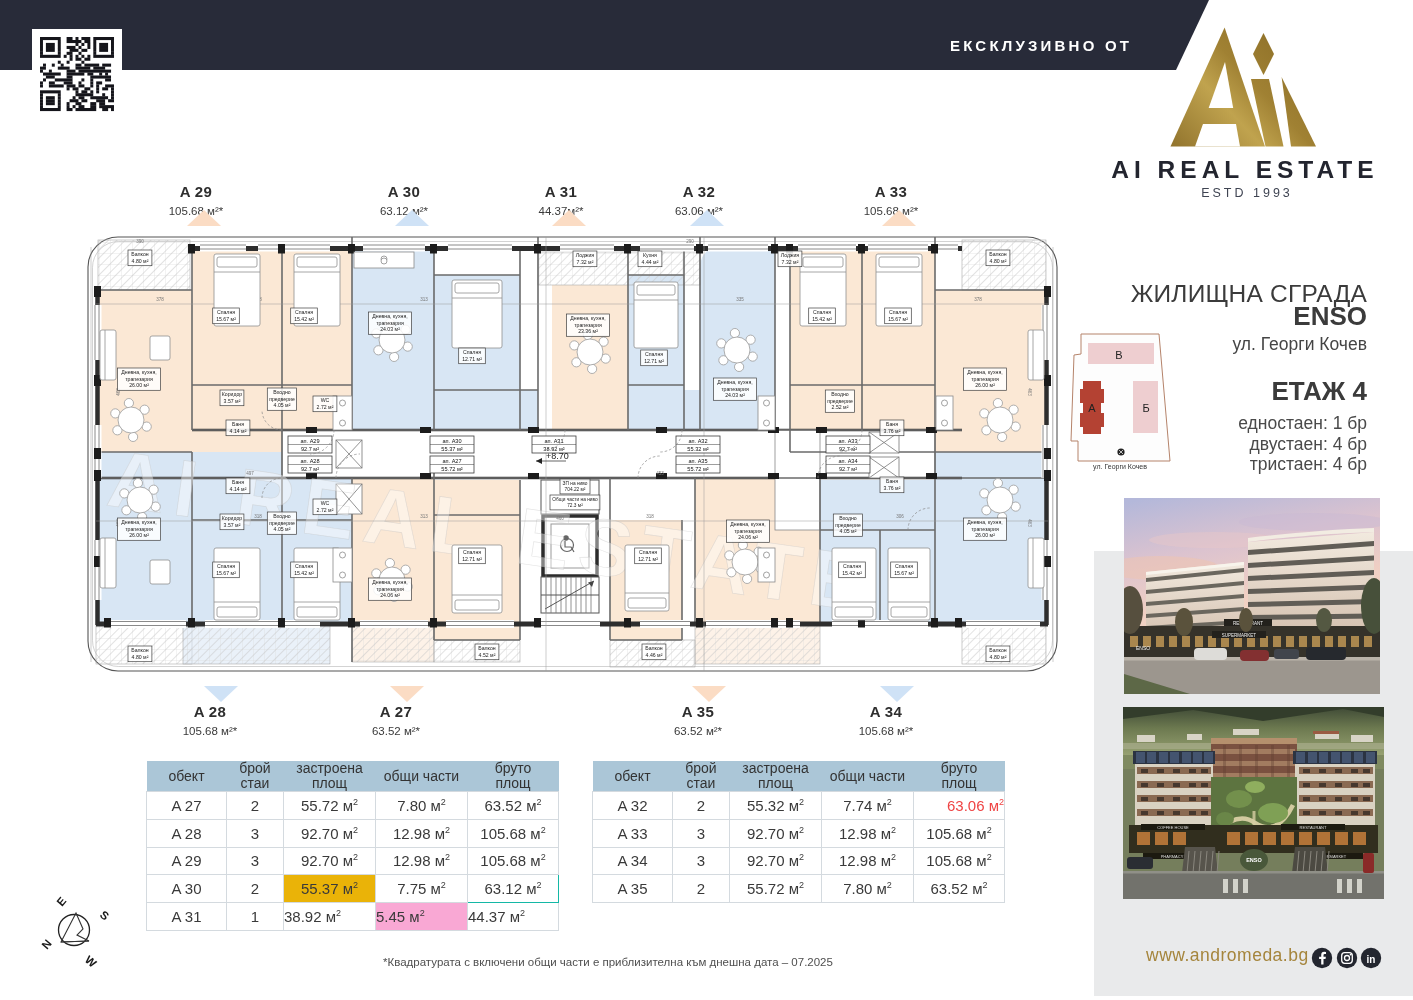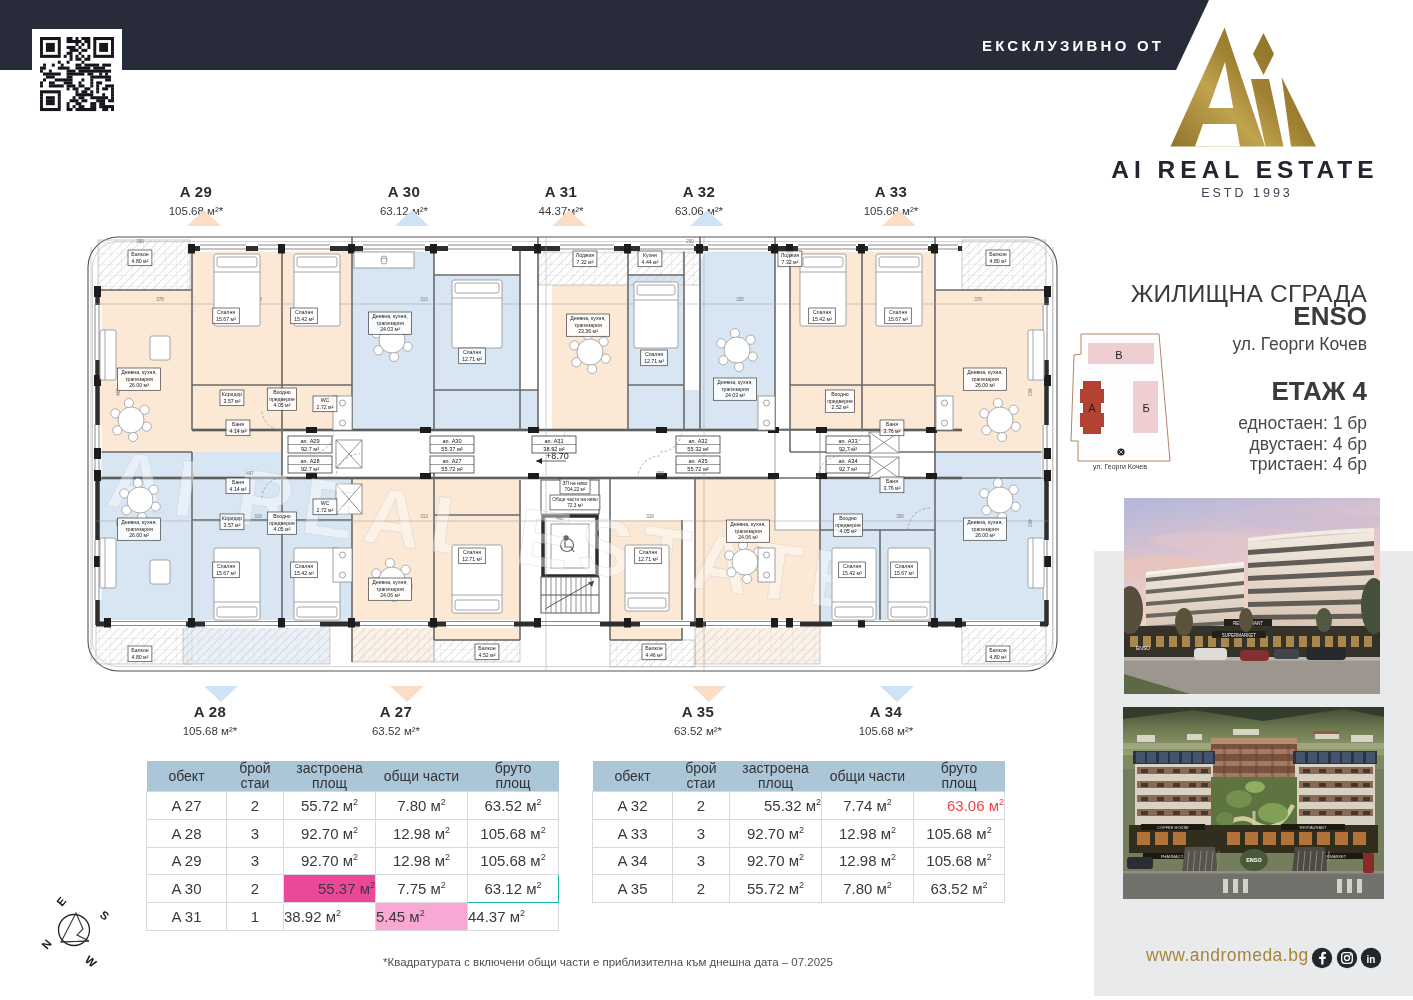--- a/index.html
+++ b/index.html
@@ -7,21 +7,21 @@
 .lbl b{font-size:15px;letter-spacing:0.3px;}
 .lbl span{font-size:11.5px;color:#3a3a3a;}
 .tri{position:absolute;width:0;height:0;}
 table{border-collapse:collapse;}
 </style></head><body>
 
 <svg class="abs" style="left:0;top:0" width="1413" height="75">
     <polygon points="0,0 1209,0 1176,70 0,70" fill="#282b39"></polygon>
   </svg>
 
-<div class="abs" style="left:982px;top:37px;width:222px;text-align:left;color:#fff;font-size:15px;font-weight:bold;letter-spacing:3.2px;">ЕКСКЛУЗИВНО ОТ</div>
+<div class="abs" style="left:950px;top:37px;width:222px;text-align:left;color:#fff;font-size:15px;font-weight:bold;letter-spacing:3.2px;">ЕКСКЛУЗИВНО ОТ</div>
 
 <svg class="abs" style="left:0;top:0" width="160" height="140">
 <rect x="32" y="29" width="90" height="89" fill="#ffffff"></rect>
 <g fill="#15151b">
       <rect x="40.0" y="37.0" width="20.72" height="3.08"></rect>
       <rect x="66.6" y="37.0" width="5.92" height="3.08"></rect>
       <rect x="75.5" y="37.0" width="2.96" height="3.08"></rect>
       <rect x="81.4" y="37.0" width="8.88" height="3.08"></rect>
       <rect x="93.3" y="37.0" width="20.72" height="3.08"></rect>
       <rect x="40.0" y="40.0" width="2.96" height="3.08"></rect>
@@ -1545,21 +1545,21 @@
         <tr>
           <td style="height:26.8px;text-align:center;vertical-align:middle;font-size:15px;color:#3a3a3a;padding:0;border:1px solid #d4dadf;background:#fff;">A 29</td>
           <td style="height:26.8px;text-align:center;vertical-align:middle;font-size:15px;color:#3a3a3a;padding:0;border:1px solid #d4dadf;background:#fff;">3</td>
           <td style="height:26.8px;text-align:center;vertical-align:middle;font-size:15px;color:#3a3a3a;padding:0;border:1px solid #d4dadf;background:#fff;">92.70 м<sup style="font-size:9px;">2</sup></td>
           <td style="height:26.8px;text-align:center;vertical-align:middle;font-size:15px;color:#3a3a3a;padding:0;border:1px solid #d4dadf;background:#fff;">12.98 м<sup style="font-size:9px;">2</sup></td>
           <td style="height:26.8px;text-align:center;vertical-align:middle;font-size:15px;color:#3a3a3a;padding:0;border:1px solid #d4dadf;background:#fff;">105.68 м<sup style="font-size:9px;">2</sup></td>
         </tr>
         <tr>
           <td style="height:26.8px;text-align:center;vertical-align:middle;font-size:15px;color:#3a3a3a;padding:0;border:1px solid #d4dadf;background:#fff;">A 30</td>
           <td style="height:26.8px;text-align:center;vertical-align:middle;font-size:15px;color:#3a3a3a;padding:0;border:1px solid #d4dadf;background:#fff;">2</td>
-          <td style="height:26.8px;text-align:right;vertical-align:middle;font-size:15px;color:#3a3a3a;padding:0;border:1px solid #d4dadf;background:#ec4899;">55.37 м<sup style="font-size:9px;">2</sup></td>
+          <td style="height:26.8px;text-align:center;vertical-align:middle;font-size:15px;color:#3a3a3a;padding:0;border:1px solid #d4dadf;background:#eab308;">55.37 м<sup style="font-size:9px;">2</sup></td>
           <td style="height:26.8px;text-align:center;vertical-align:middle;font-size:15px;color:#3a3a3a;padding:0;border:1px solid #d4dadf;background:#fff;">7.75 м<sup style="font-size:9px;">2</sup></td>
           <td style="height:26.8px;text-align:center;vertical-align:middle;font-size:15px;color:#3a3a3a;padding:0;border:1px solid #14b8a6;background:#fff;">63.12 м<sup style="font-size:9px;">2</sup></td>
         </tr>
         <tr>
           <td style="height:26.8px;text-align:center;vertical-align:middle;font-size:15px;color:#3a3a3a;padding:0;border:1px solid #d4dadf;background:#fff;">A 31</td>
           <td style="height:26.8px;text-align:center;vertical-align:middle;font-size:15px;color:#3a3a3a;padding:0;border:1px solid #d4dadf;background:#fff;">1</td>
           <td style="height:26.8px;text-align:left;vertical-align:middle;font-size:15px;color:#3a3a3a;padding:0;border:1px solid #d4dadf;background:#fff;">38.92 м<sup style="font-size:9px;">2</sup></td>
           <td style="height:26.8px;vertical-align:middle;font-size:15px;color:#3a3a3a;padding:0;border:1px solid #d4dadf;background:#f9a8d4;">5.45 м<sup style="font-size:9px;">2</sup></td>
           <td style="height:26.8px;text-align:left;vertical-align:middle;font-size:15px;color:#3a3a3a;padding:0;border:1px solid #d4dadf;background:#fff;">44.37 м<sup style="font-size:9px;">2</sup></td>
         </tr>
@@ -1573,21 +1573,21 @@
         <tr style="background:#abc6d7;">
           <td style="width:80px;height:30px;text-align:center;vertical-align:middle;font-size:14px;color:#333;line-height:15px;padding:0;border:none;">обект</td>
           <td style="width:57px;height:30px;text-align:center;vertical-align:middle;font-size:14px;color:#333;line-height:15px;padding:0;border:none;">брой<br>стаи</td>
           <td style="width:92px;height:30px;text-align:center;vertical-align:middle;font-size:14px;color:#333;line-height:15px;padding:0;border:none;">застроена<br>площ</td>
           <td style="width:92px;height:30px;text-align:center;vertical-align:middle;font-size:14px;color:#333;line-height:15px;padding:0;border:none;">общи части</td>
           <td style="width:91px;height:30px;text-align:center;vertical-align:middle;font-size:14px;color:#333;line-height:15px;padding:0;border:none;">бруто<br>площ</td>
         </tr>
         <tr>
           <td style="height:26.8px;text-align:center;vertical-align:middle;font-size:15px;color:#3a3a3a;padding:0;border:1px solid #d4dadf;background:#fff;">A 32</td>
           <td style="height:26.8px;text-align:center;vertical-align:middle;font-size:15px;color:#3a3a3a;padding:0;border:1px solid #d4dadf;background:#fff;">2</td>
-          <td style="height:26.8px;text-align:right;vertical-align:middle;font-size:15px;color:#3a3a3a;padding:0;border:1px solid #d4dadf;background:#fff;">55.32 м<sup style="font-size:9px;">2</sup></td>
+          <td style="height:26.8px;text-align:center;vertical-align:middle;font-size:15px;color:#3a3a3a;padding:0;border:1px solid #d4dadf;background:#fff;">55.32 м<sup style="font-size:9px;">2</sup></td>
           <td style="height:26.8px;text-align:center;vertical-align:middle;font-size:15px;color:#3a3a3a;padding:0;border:1px solid #d4dadf;background:#fff;">7.74 м<sup style="font-size:9px;">2</sup></td>
           <td style="height:26.8px;text-align:right;vertical-align:middle;font-size:15px;color:#ef4444;padding:0;border:1px solid #d4dadf;background:#fff;">63.06 м<sup style="font-size:9px;">2</sup></td>
         </tr>
         <tr>
           <td style="height:26.8px;text-align:center;vertical-align:middle;font-size:15px;color:#3a3a3a;padding:0;border:1px solid #d4dadf;background:#fff;">A 33</td>
           <td style="height:26.8px;text-align:center;vertical-align:middle;font-size:15px;color:#3a3a3a;padding:0;border:1px solid #d4dadf;background:#fff;">3</td>
           <td style="height:26.8px;text-align:center;vertical-align:middle;font-size:15px;color:#3a3a3a;padding:0;border:1px solid #d4dadf;background:#fff;">92.70 м<sup style="font-size:9px;">2</sup></td>
           <td style="height:26.8px;text-align:center;vertical-align:middle;font-size:15px;color:#3a3a3a;padding:0;border:1px solid #d4dadf;background:#fff;">12.98 м<sup style="font-size:9px;">2</sup></td>
           <td style="height:26.8px;text-align:center;vertical-align:middle;font-size:15px;color:#3a3a3a;padding:0;border:1px solid #d4dadf;background:#fff;">105.68 м<sup style="font-size:9px;">2</sup></td>
         </tr>

